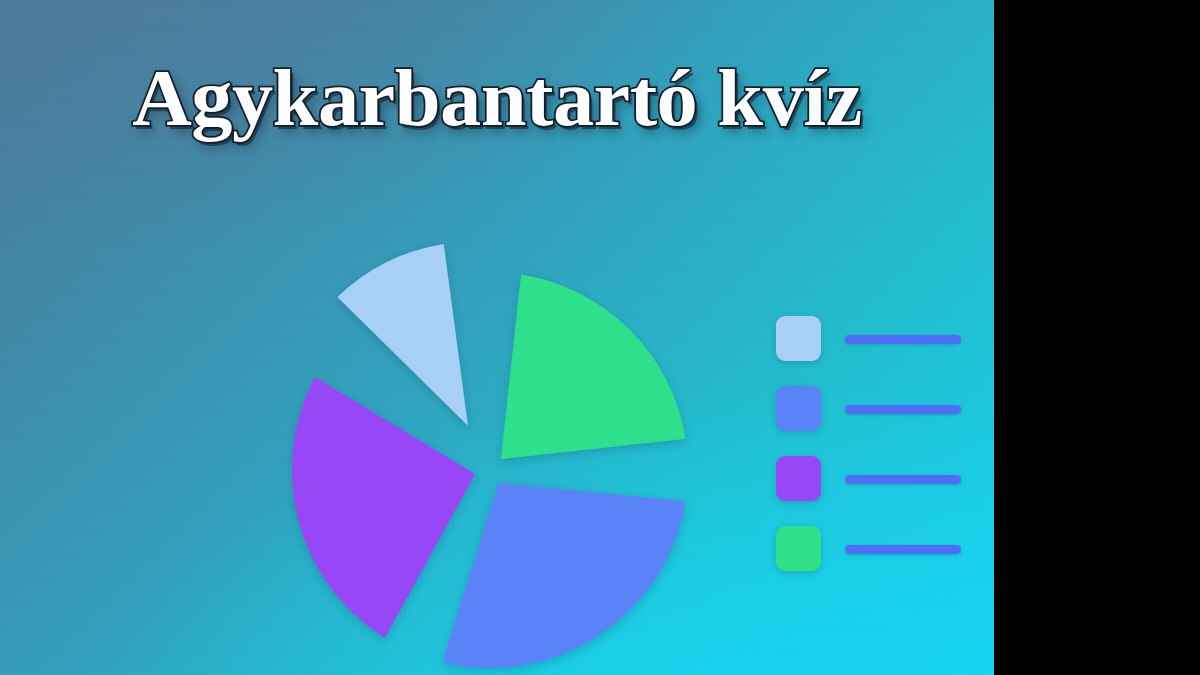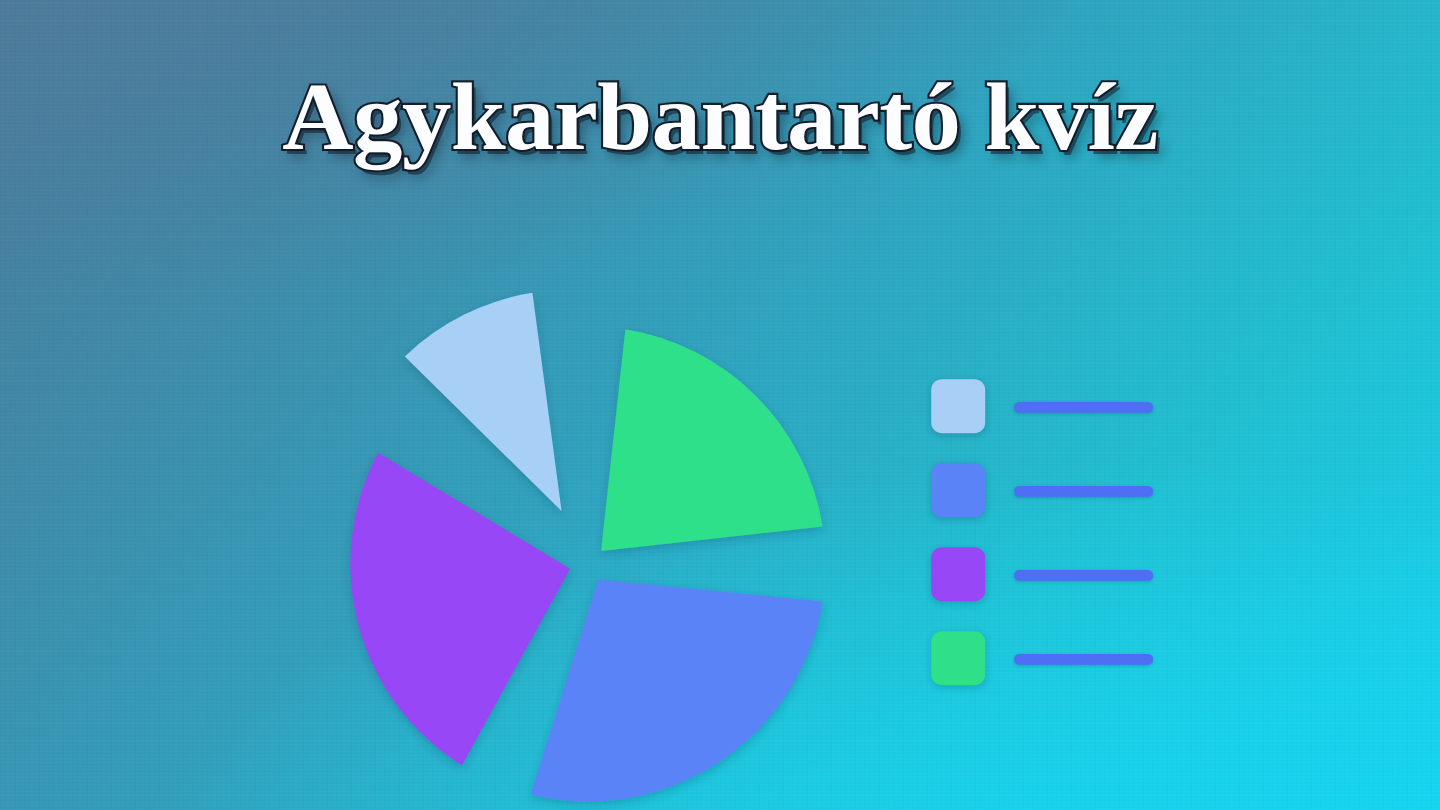--- a/index.html
+++ b/index.html
@@ -2,21 +2,21 @@
 <html><head>
 <meta charset="utf-8">
 <style>
   html, body {
     margin: 0;
     padding: 0;
     background: #000;
   }
   #stage {
     position: relative;
-    width: 1200px;
+    width: 994px;
     height: 675px;
     overflow: hidden;
     font-family: "Liberation Sans", sans-serif;
   }
   
   #bg-base {
     position: absolute;
     inset: 0;
     background: linear-gradient(135deg,
                 #4a7a99 0%,

